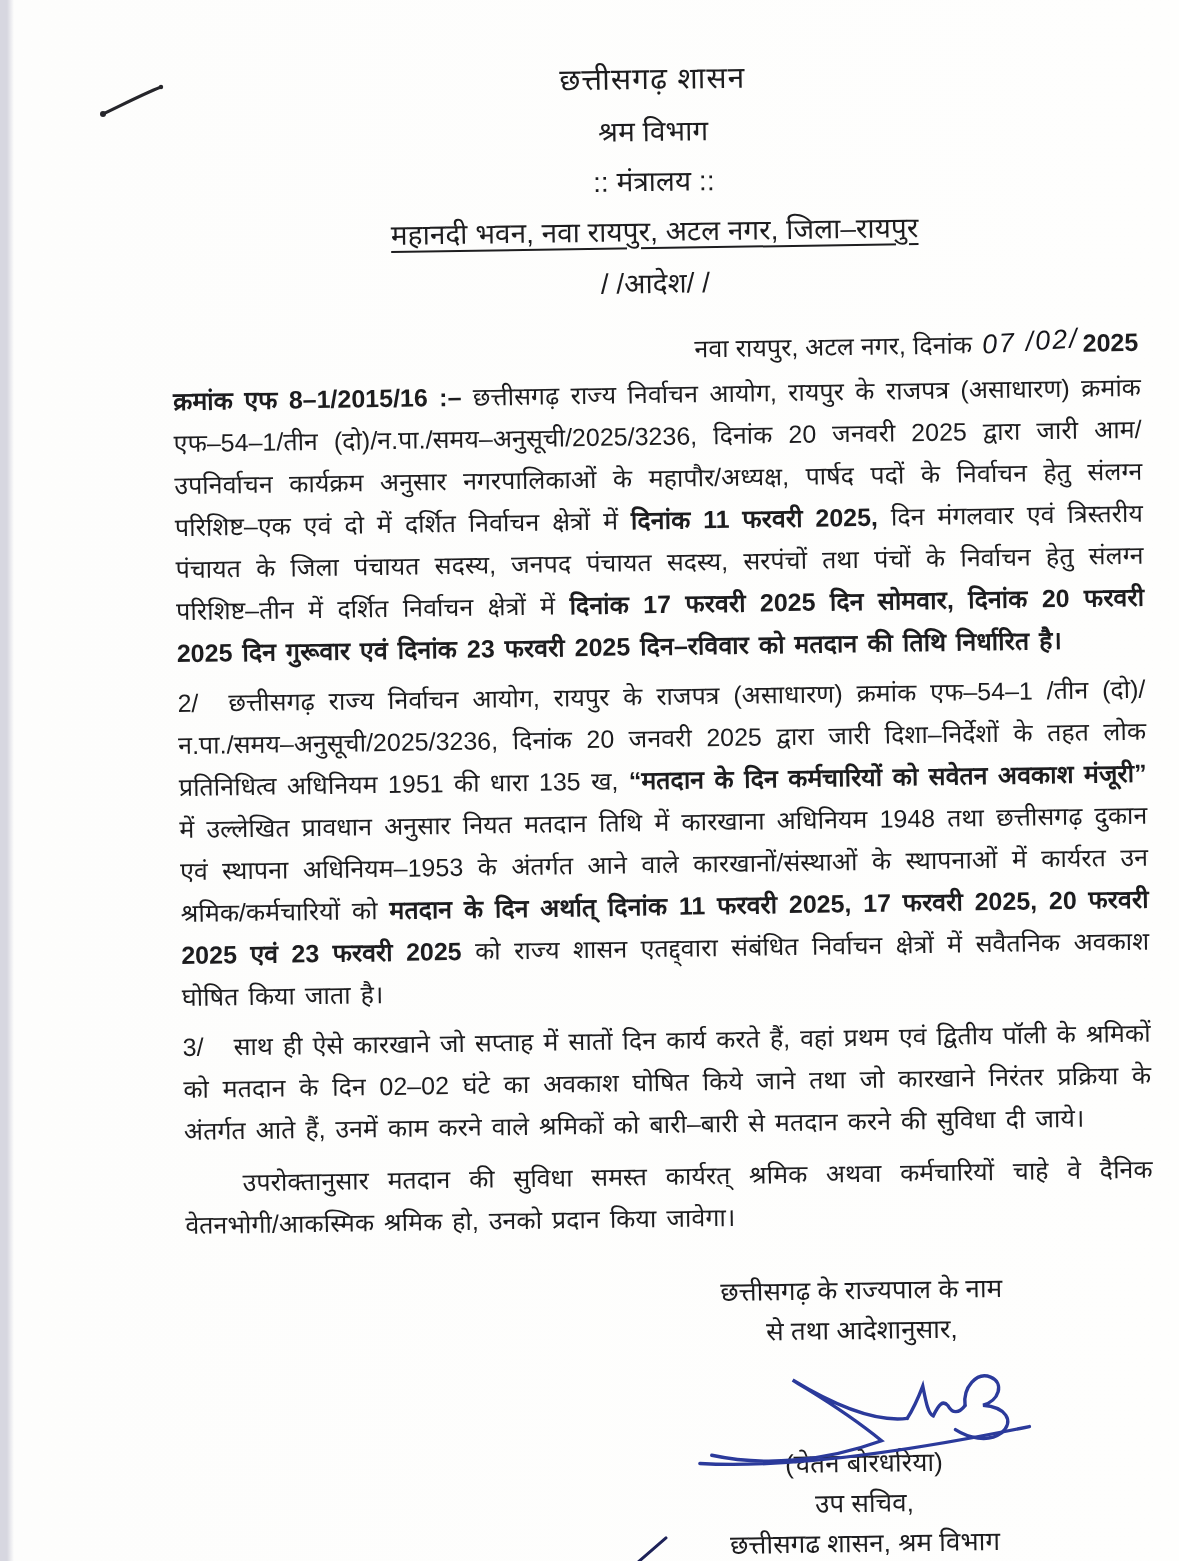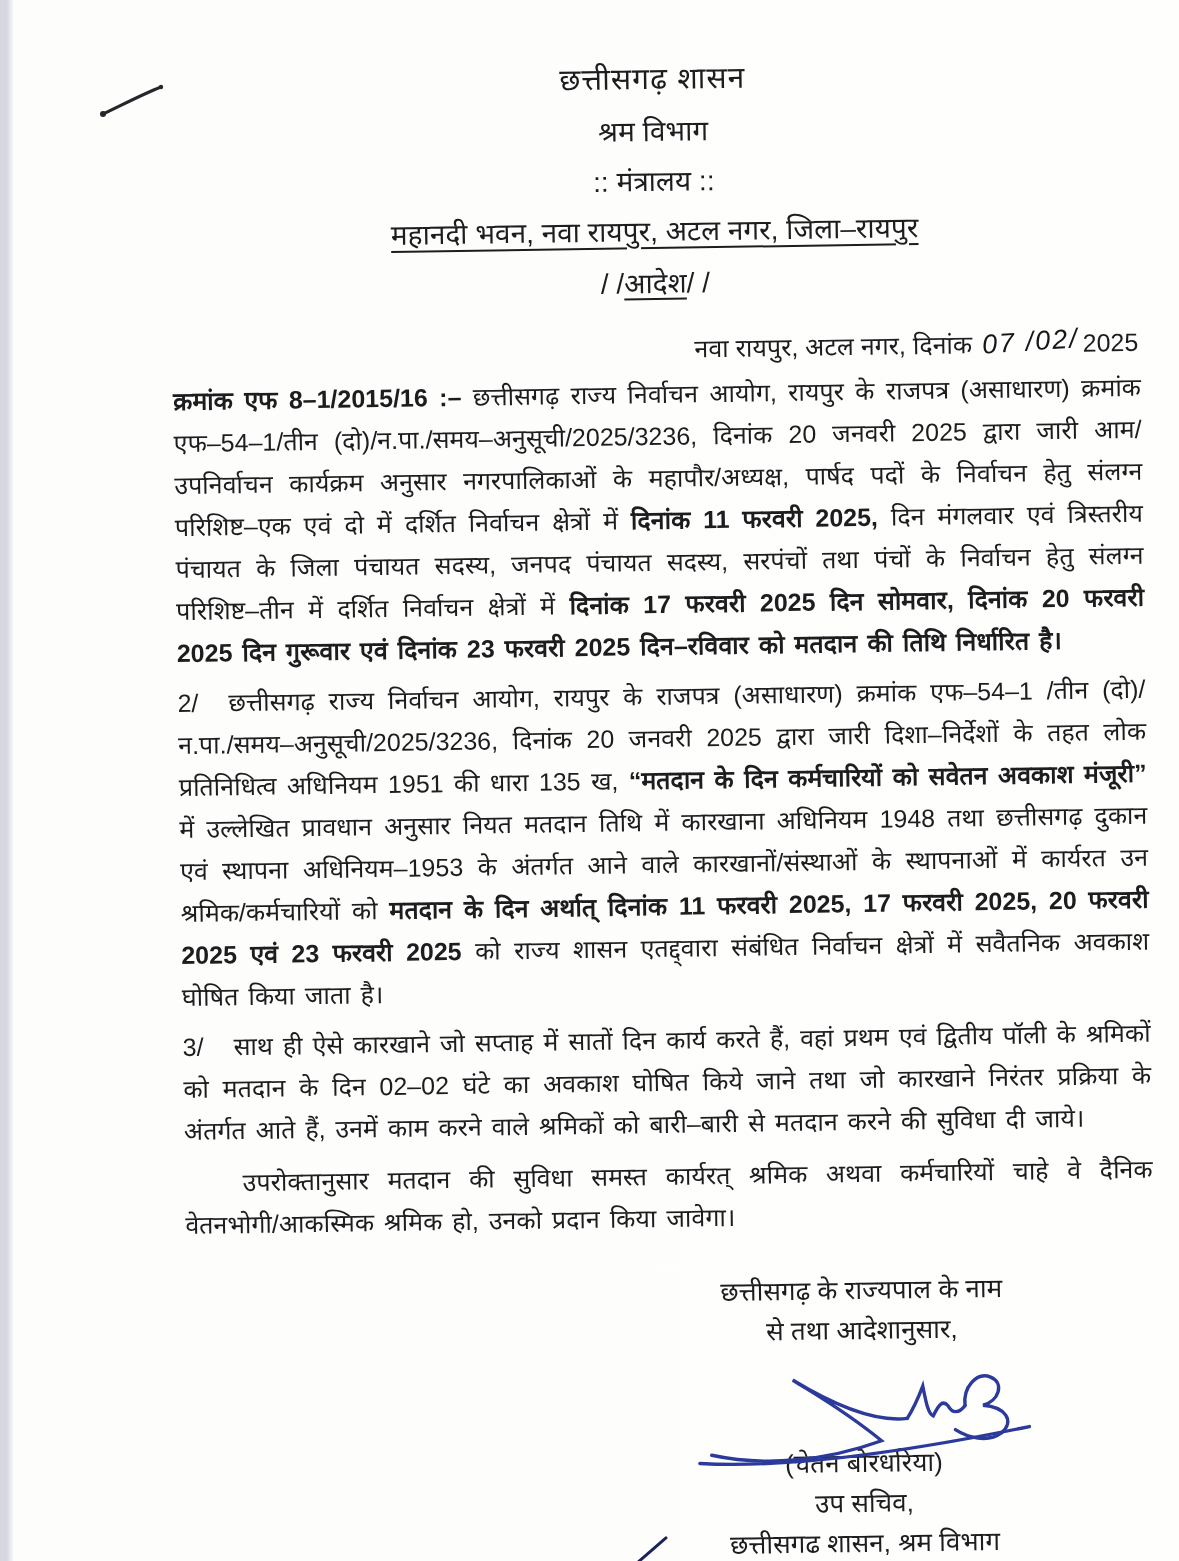--- a/index.html
+++ b/index.html
@@ -22,35 +22,35 @@
     position:absolute;left:168px;top:56px;width:968px;
     transform:rotate(-0.85deg);
     transform-origin:50% 0;
   }
   .hdr{text-align:center;line-height:1.5;}
   .h1{font-size:30px;letter-spacing:1px;}
   .h2{font-size:28px;margin-top:10px;}
   .h3{font-size:28px;margin-top:8px;}
   .h4{font-size:28px;margin-top:8px;text-decoration:underline;text-underline-offset:6px;}
   .h5{font-size:28px;margin-top:10px;}
-  .h5 .uword{text-decoration:underline;text-underline-offset:5px;}
+  .h5 .uword{text-underline-offset:5px;}
   .dateline{
     text-align:right;font-size:25px;margin-top:26px;margin-bottom:4px;
     padding-right:2px;
   }
   .handwritten{
     display:inline-block;
     font-style:italic;
     font-size:27px;
     letter-spacing:2px;
     transform:rotate(-3deg) translateY(-2px);
     margin:0 4px 0 10px;
     color:#15151a;
   }
-  .year{font-weight:normal;}
+  .year{font-weight:bold;}
   .para{
     font-size:25px;line-height:1.68;text-align:justify;margin:8px 0 0 0;
     word-spacing:3px;
   }
   .bold{font-weight:bold;}
   .pnum{padding-right:30px;}
   .indent{text-indent:58px;margin-top:10px;}
   .sigblock{
     width:470px;margin:34px 58px 0 auto;text-align:center;
     font-size:26px;line-height:1.55;position:relative;

